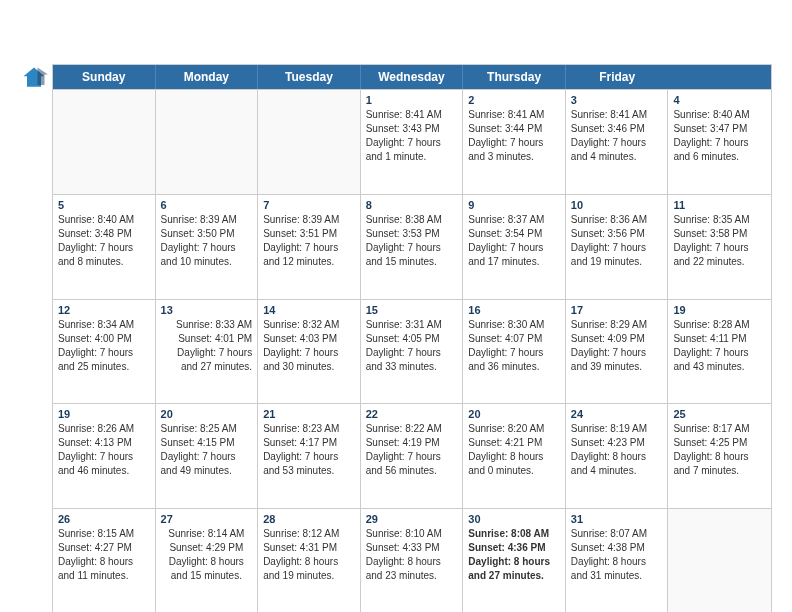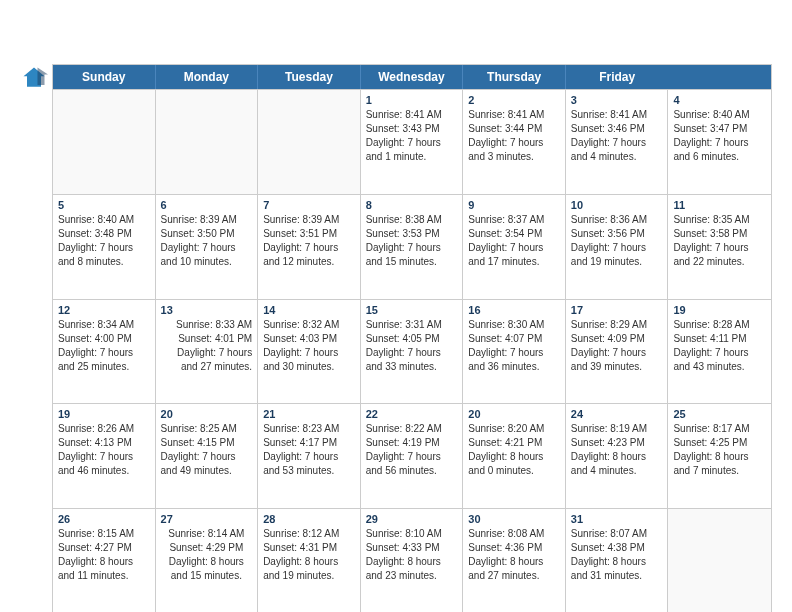--- a/index.html
+++ b/index.html
@@ -347,21 +347,21 @@
           </div>
           <div class="cal-cell">
             <div class="day-num">29</div>
             <div class="day-info" style="white-space: pre-line;">Sunrise: 8:10 AM
 Sunset: 4:33 PM
 Daylight: 8 hours
 and 23 minutes.</div>
           </div>
           <div class="cal-cell">
             <div class="day-num">30</div>
-            <div class="day-info" style="white-space: pre-line;">Sunrise: 8:08 AM
+            <div class="day-info" style="white-space: pre-line; font-weight: bold;">Sunrise: 8:08 AM
 Sunset: 4:36 PM
 Daylight: 8 hours
 and 27 minutes.</div>
           </div>
           <div class="cal-cell">
             <div class="day-num">31</div>
             <div class="day-info" style="white-space: pre-line;">Sunrise: 8:07 AM
 Sunset: 4:38 PM
 Daylight: 8 hours
 and 31 minutes.</div>

